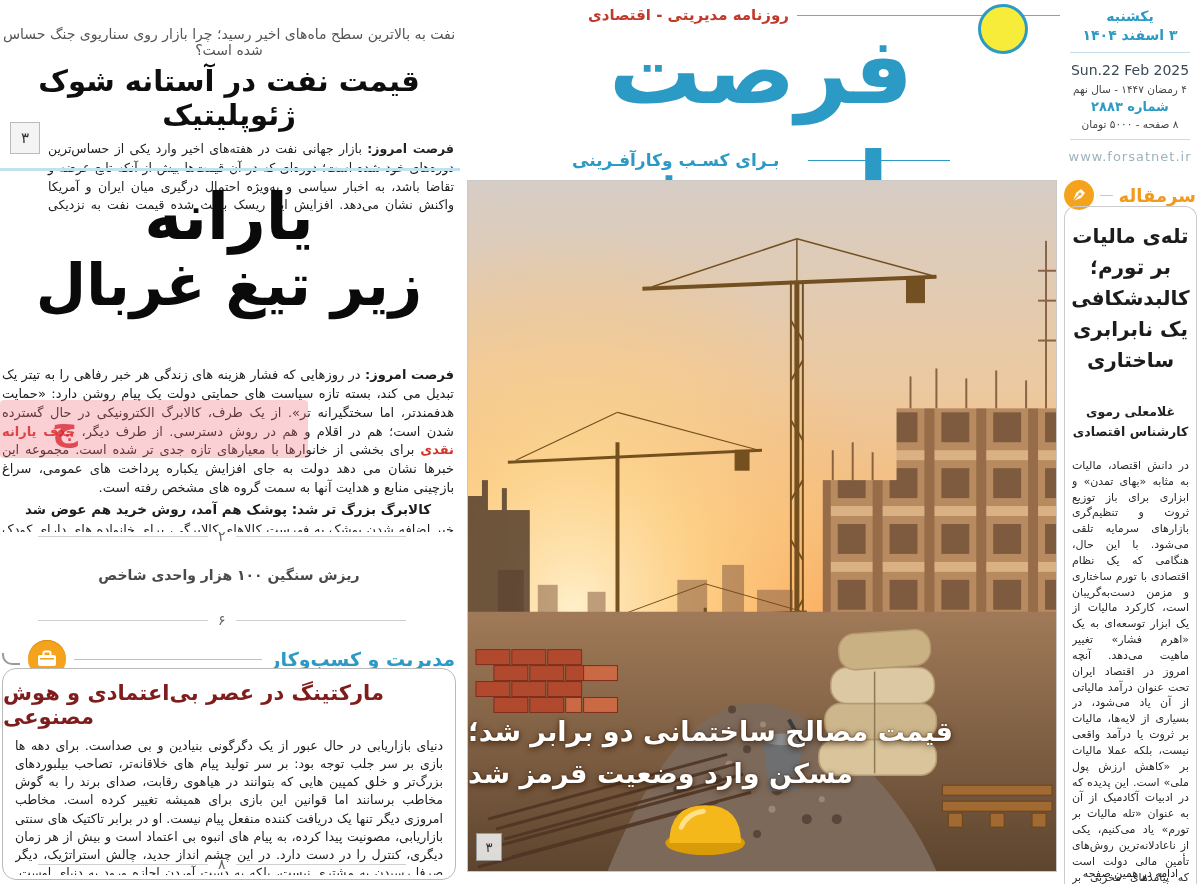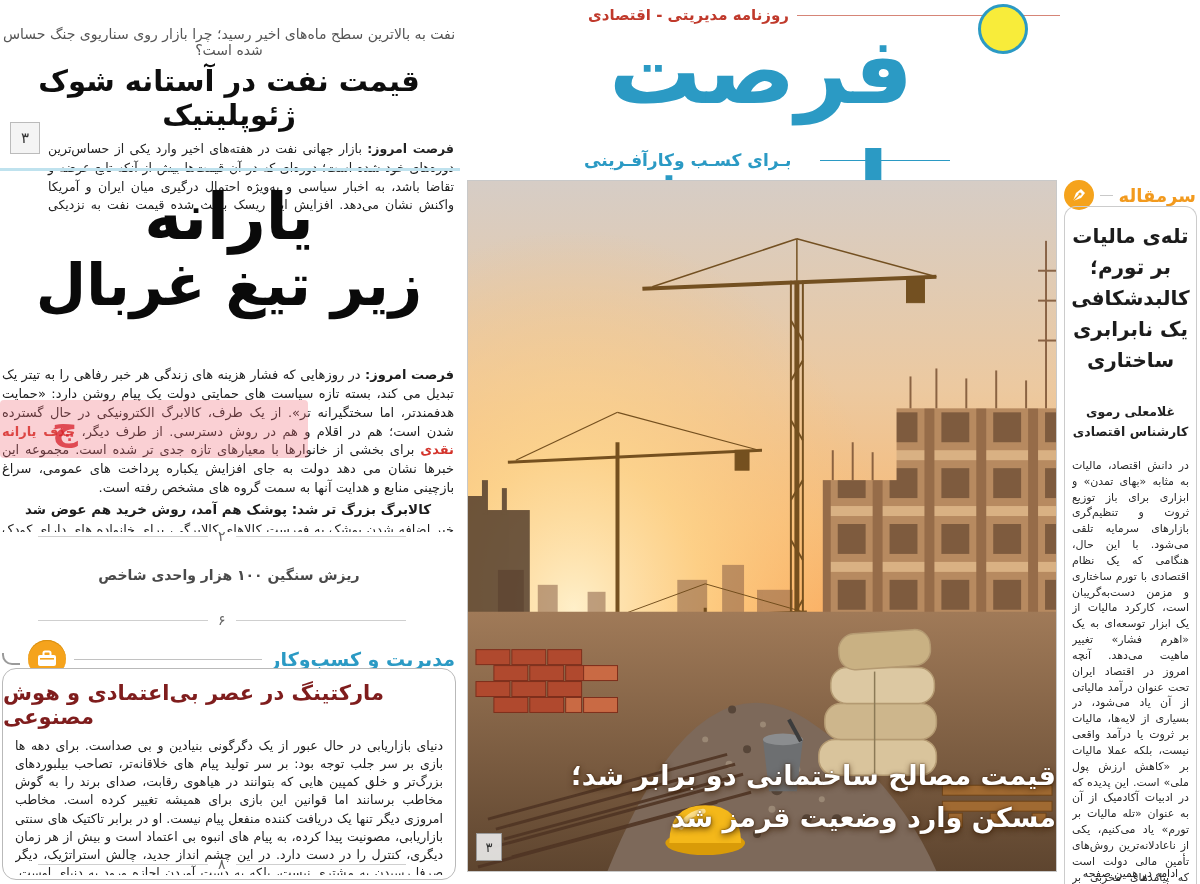--- a/index.html
+++ b/index.html
@@ -20,21 +20,21 @@
   .dateblock .site{font-size:13px;color:#9db3bd;letter-spacing:1px;direction:ltr;}
   
   .masthead{position:absolute;right:140px;top:0;width:592px;height:178px;}
   .m-tagline-top{position:absolute;top:6px;right:0;left:120px;display:flex;align-items:center;gap:8px;}
   .m-tagline-top .line{flex:1;border-top:1.5px solid #c65; opacity:.8;}
   .m-tagline-top .txt{font-size:15px;font-weight:bold;color:#c0392b;white-space:nowrap;}
   .m-logo{position:absolute;top:14px;right:6px;left:0;text-align:center;
     font-size:92px;font-weight:bold;color:#2b9ac4;line-height:1.25;letter-spacing:-3px;}
   .m-dot{position:absolute;top:4px;left:510px;width:44px;height:44px;border-radius:50%;
     background:#f8ec3a;border:3px solid #2b9ac4;}
-  .m-tagline-bottom{position:absolute;bottom:8px;right:110px;left:116px;display:flex;align-items:center;gap:28px;}
+  .m-tagline-bottom{position:absolute;bottom:8px;right:110px;left:104px;display:flex;align-items:center;gap:28px;}
   .m-tagline-bottom .line{flex:1;border-top:1.5px solid #2b9ac4;}
   .m-tagline-bottom .txt{font-size:17px;font-weight:bold;color:#2b9ac4;white-space:nowrap;letter-spacing:2px;}
   
   .oil{position:absolute;left:0;top:26px;width:458px;}
   .oil .kicker{font-size:14px;color:#555;text-align:center;}
   .oil .headline{font-size:29px;font-weight:800;color:#0e0e0e;text-align:center;margin-top:6px;}
   .oil .body{font-size:12.5px;color:#222;text-align:justify;line-height:1.5;
     margin-top:8px;padding:0 4px 0 48px;max-height:78px;overflow:hidden;}
   .pagebox{position:absolute;left:10px;top:122px;width:28px;height:30px;border:1px solid #bbb;
     background:#f4f4f4;color:#333;font-size:15px;display:flex;align-items:center;justify-content:center;}
@@ -70,23 +70,23 @@
   .mg-box{position:absolute;left:2px;top:668px;width:452px;height:210px;
     border:1.5px solid #b9b9b9;border-radius:14px;background:#fff;overflow:hidden;}
   .mg-box .h{font-size:21px;font-weight:800;color:#7f1d1d;text-align:left;margin-top:12px;}
   .mg-box .b{font-size:12.5px;color:#222;text-align:justify;line-height:1.45;
     margin:8px 12px 0 12px;max-height:138px;overflow:hidden;}
   .pn8{left:38px;top:856px;}
   
   .photo{position:absolute;left:467px;top:180px;width:590px;height:692px;
     border:1px solid #c9c9c9;box-sizing:border-box;overflow:hidden;background:#caa987;}
   .photo svg{display:block;width:100%;height:100%;}
-  .caption{position:absolute;left:0;right:0;top:530px;text-align:right;color:#fff;
+  .caption{position:absolute;left:0;right:0;top:530px;text-align:left;color:#fff;
     font-weight:800;font-size:27px;line-height:1.55;
-    text-shadow:0 2px 6px rgba(60,30,5,.85),0 0 2px rgba(60,30,5,.9);margin-top:44px;}
+    text-shadow:0 2px 6px rgba(60,30,5,.85),0 0 2px rgba(60,30,5,.9);}
   .photo-pn{position:absolute;left:8px;bottom:10px;width:24px;height:26px;background:rgba(235,235,235,.9);
     border:1px solid #999;color:#333;font-size:13px;display:flex;align-items:center;justify-content:center;}
   
   .ed-head{position:absolute;right:4px;top:180px;width:132px;display:flex;align-items:center;gap:6px;}
   .ed-head .title{font-size:18px;font-weight:bold;color:#f29a1e;white-space:nowrap;}
   .ed-head .line{flex:1;border-top:1px solid #c9c9c9;min-width:6px;}
   .ed-icon{width:30px;height:30px;border-radius:50%;background:#f5a31c;flex:0 0 auto;
     display:flex;align-items:center;justify-content:center;}
   .ed-box{position:absolute;right:3px;top:206px;width:133px;height:678px;
     border:1px solid #cccccc;border-bottom:none;border-radius:12px 12px 0 0;box-sizing:border-box;}
@@ -95,20 +95,31 @@
   .ed-body{font-size:11px;color:#2a2a2a;text-align:justify;line-height:1.44;
     margin:16px 7px 0 7px;max-height:430px;overflow:hidden;}
   .ed-cont{position:absolute;bottom:4px;left:0;right:0;text-align:center;font-size:11px;color:#222;}
   svg{overflow:visible;}
 </style>
 </head>
 <body>
 
 <div class="page">
 
+  <div class="dateblock">
+    <div class="weekday">یکشنبه</div>
+    <div class="date-fa">۳ اسفند ۱۴۰۴</div>
+    <div class="sep"></div>
+    <div class="date-en">Sun.22 Feb 2025</div>
+    <div class="hijri">۴ رمضان ۱۴۴۷ - سال نهم</div>
+    <div class="issue">شماره ۲۸۸۳</div>
+    <div class="pages">۸ صفحه - ۵۰۰۰ تومان</div>
+    <div class="sep"></div>
+    <div class="site">www.forsatnet.ir</div>
+  </div>
 
   <div class="masthead">
     <div class="m-tagline-top">
       <span class="line"></span>
       <span class="txt">روزنامه مدیریتی - اقتصادی</span>
     </div>
     <div class="m-logo">فرصت امروز</div>
     <div class="m-dot"></div>
     <div class="m-tagline-bottom">
       <span class="line"></span>

